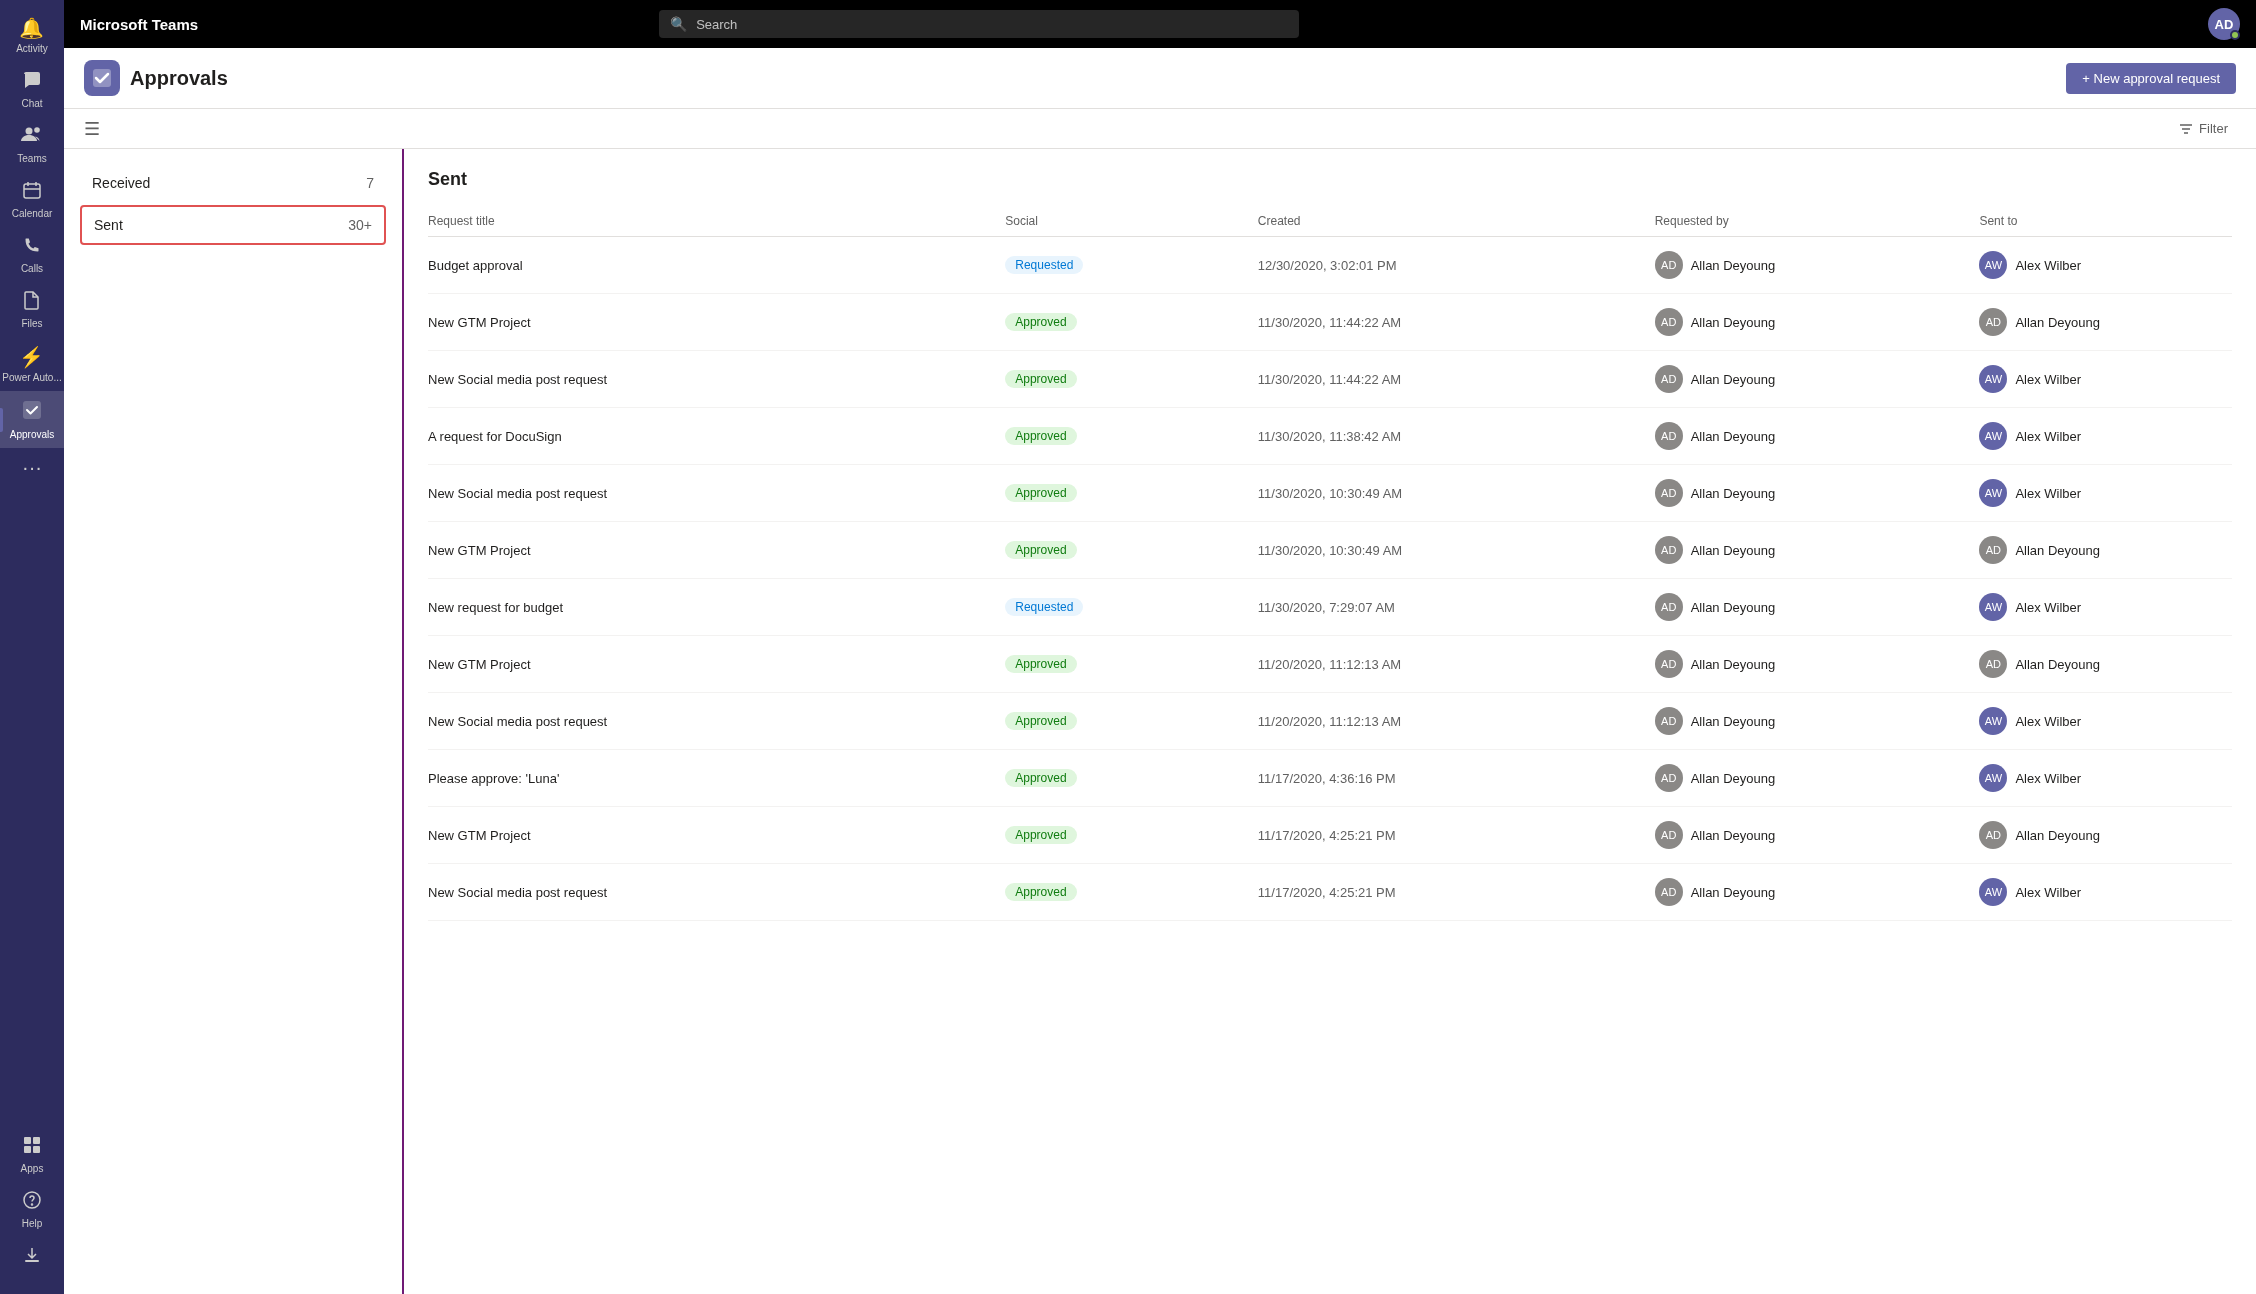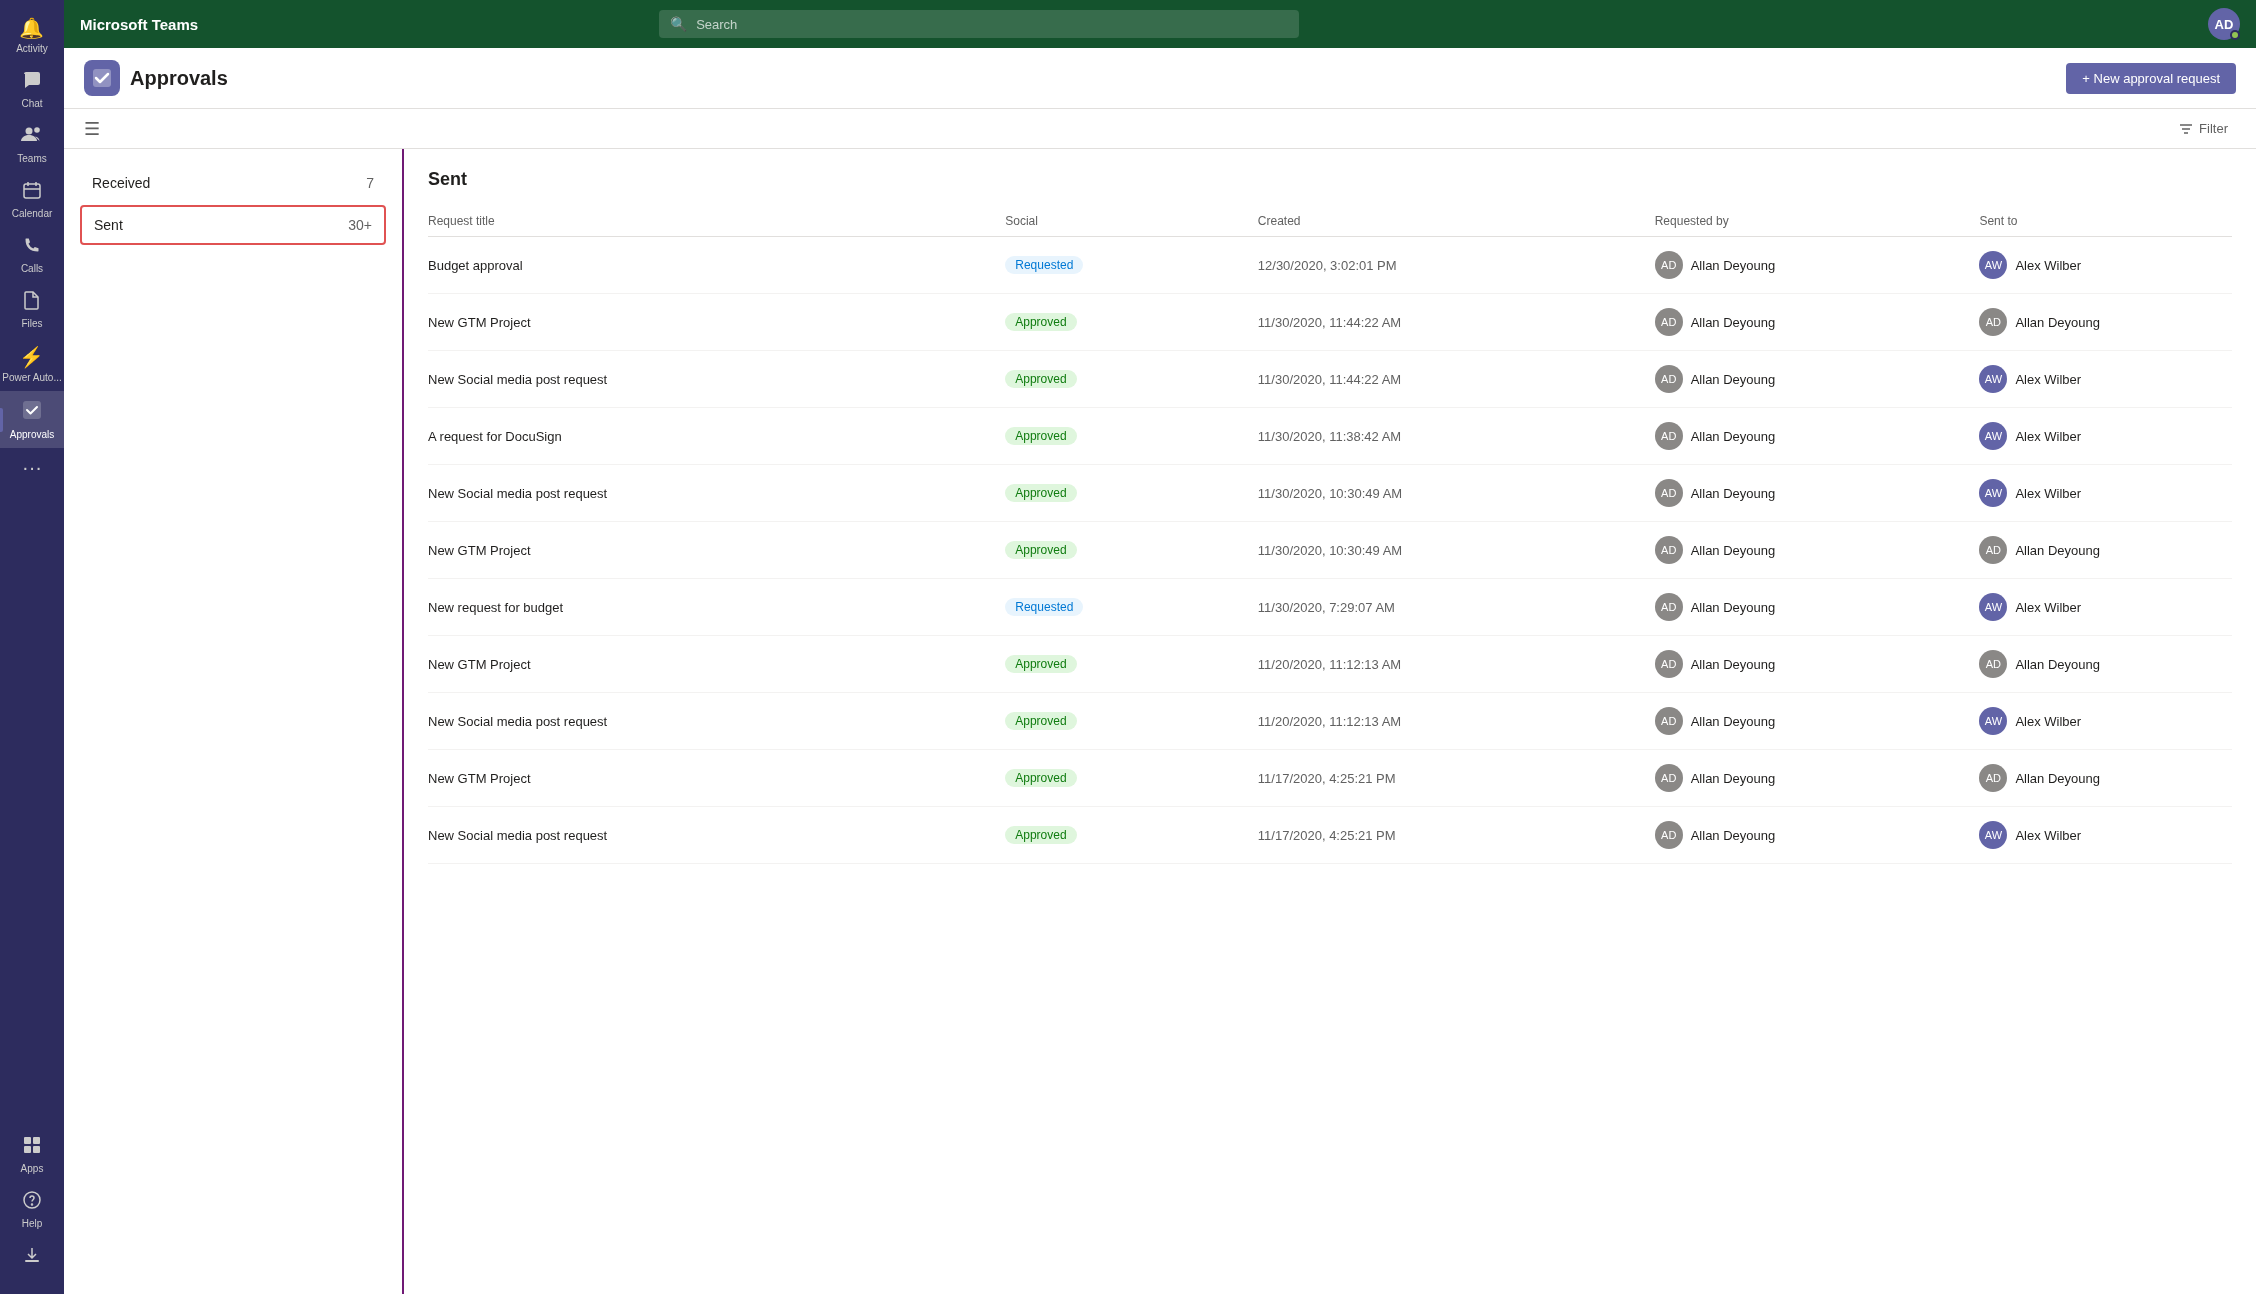--- a/index.html
+++ b/index.html
@@ -60,21 +60,21 @@
     
     .main-container {
       display: flex;
       flex-direction: column;
       flex: 1;
       overflow: hidden;
     }
 
     
     .titlebar {
-      background: #14532d;
+      background: #000000;
       height: 48px;
       display: flex;
       align-items: center;
       padding: 0 16px;
       gap: 12px;
       flex-shrink: 0;
     }
     .titlebar-title {
       color: white;
       font-size: 15px;
@@ -677,56 +677,75 @@
       </div>
     </td>
     <td>
       <div class="user-cell">
         <div class="user-avatar-small" style="background:#6264a7;">AW</div>
         <span>Alex Wilber</span>
       </div>
     </td>
   </tr>
               <tr style="cursor: pointer;">
-    <td>New GTM Project</td>
-    <td>
-      <span class="status-badge status-approved">Approved</span>
-    </td>
-    <td style="color:#616161;">11/17/2020, 4:25:21 PM</td>
-    <td>
-      <div class="user-cell">
-        <div class="user-avatar-small" style="background:#8a8886;">AD</div>
-        <span>Allan Deyoung</span>
-      </div>
-    </td>
-    <td>
-      <div class="user-cell">
-        <div class="user-avatar-small" style="background:#8a8886;">AD</div>
-        <span>Allan Deyoung</span>
-      </div>
-    </td>
-  </tr>
-              <tr style="cursor: pointer;">
-    <td>New Social media post request</td>
-    <td>
-      <span class="status-badge status-approved">Approved</span>
-    </td>
-    <td style="color:#616161;">11/17/2020, 4:25:21 PM</td>
+    <td>Please approve: 'Luna'</td>
+    <td>
+      <span class="status-badge status-approved">Approved</span>
+    </td>
+    <td style="color:#616161;">11/17/2020, 4:36:16 PM</td>
     <td>
       <div class="user-cell">
         <div class="user-avatar-small" style="background:#8a8886;">AD</div>
         <span>Allan Deyoung</span>
       </div>
     </td>
     <td>
       <div class="user-cell">
         <div class="user-avatar-small" style="background:#6264a7;">AW</div>
         <span>Alex Wilber</span>
       </div>
     </td>
   </tr>
+              <tr style="cursor: pointer;">
+    <td>New GTM Project</td>
+    <td>
+      <span class="status-badge status-approved">Approved</span>
+    </td>
+    <td style="color:#616161;">11/17/2020, 4:25:21 PM</td>
+    <td>
+      <div class="user-cell">
+        <div class="user-avatar-small" style="background:#8a8886;">AD</div>
+        <span>Allan Deyoung</span>
+      </div>
+    </td>
+    <td>
+      <div class="user-cell">
+        <div class="user-avatar-small" style="background:#8a8886;">AD</div>
+        <span>Allan Deyoung</span>
+      </div>
+    </td>
+  </tr>
+              <tr style="cursor: pointer;">
+    <td>New Social media post request</td>
+    <td>
+      <span class="status-badge status-approved">Approved</span>
+    </td>
+    <td style="color:#616161;">11/17/2020, 4:25:21 PM</td>
+    <td>
+      <div class="user-cell">
+        <div class="user-avatar-small" style="background:#8a8886;">AD</div>
+        <span>Allan Deyoung</span>
+      </div>
+    </td>
+    <td>
+      <div class="user-cell">
+        <div class="user-avatar-small" style="background:#6264a7;">AW</div>
+        <span>Alex Wilber</span>
+      </div>
+    </td>
+  </tr>
             </tbody>
         </table>
       </div>
 
     </div>
   </div>
 </div>
 
 </body></html>

